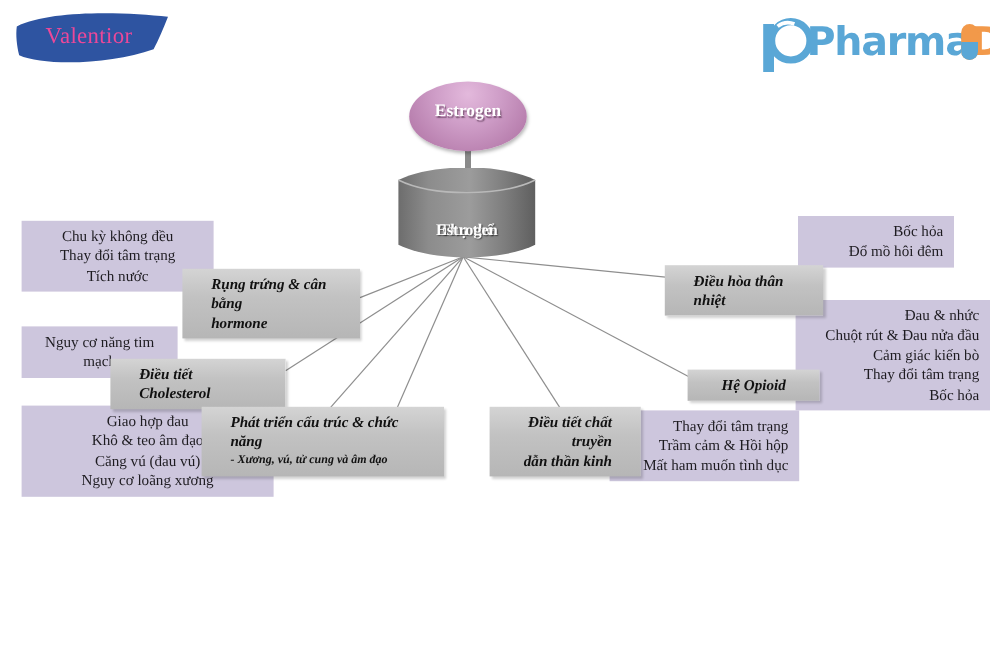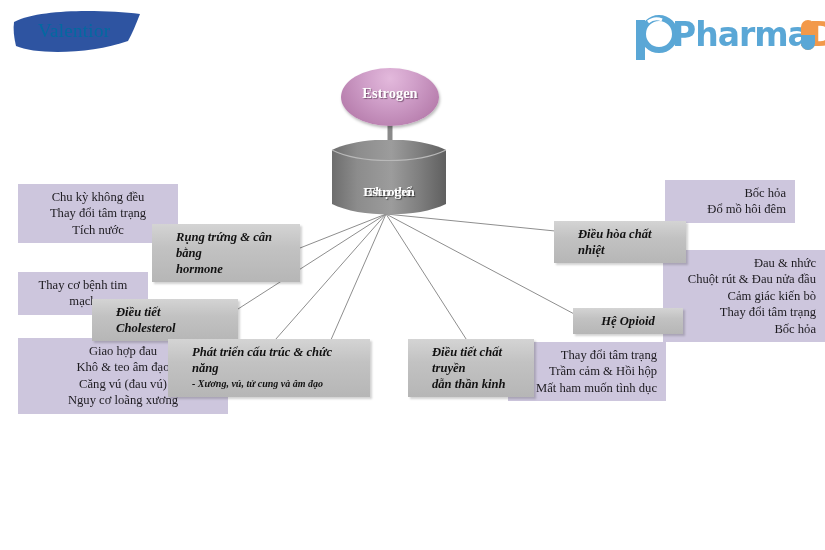--- a/index.html
+++ b/index.html
@@ -9,21 +9,21 @@
   }
   #stage{position:absolute;left:0;top:0;width:825px;height:550px;}
 
   
   #valentior{position:absolute;left:12px;top:8px;width:132px;height:48px;}
   #valentior .leaf{
     position:absolute;left:0;top:0;width:132px;height:48px;
   }
   #valentior .vtext{
     position:absolute;left:26px;top:12px;width:100px;
-    color:#0369a1;font-size:19px;font-family:"Liberation Serif","DejaVu Serif",serif;
+    color:#ec4899;font-size:19px;font-family:"Liberation Serif","DejaVu Serif",serif;
     letter-spacing:.3px;
   }
 
   #pharmadi{position:absolute;left:628px;top:12px;width:190px;height:58px;}
   #pd-word{position:absolute;left:44px;top:6px;font-size:33px;font-weight:bold;
     font-family:"DejaVu Sans","Liberation Sans",sans-serif;letter-spacing:-1px;line-height:33px;}
   #pd-word .blue{color:#5aa7d6;}
   #pd-word .orange{color:#f2994a;}
   #pd-tag{position:absolute;left:58px;top:42px;font-size:10.5px;letter-spacing:.2px;
     font-family:"DejaVu Sans","Liberation Sans",sans-serif;}
@@ -125,21 +125,21 @@
     <span><span>Thụ thể</span><br><span>Estrogen</span></span>
   </div>
 
   <div class="box sym" style="left:18px;top:184px;width:160px;">
     <div>Chu kỳ không đều</div>
     <div>Thay đổi tâm trạng</div>
     <div>Tích nước</div>
   </div>
 
   <div class="box sym" style="left:18px;top:272px;width:130px;">
-    <div>Thay cơ bệnh tim</div>
+    <div>Nguy cơ năng tim</div>
     <div>mạch</div>
   </div>
 
   <div class="box sym" style="left:18px;top:338px;width:210px;">
     <div>Giao hợp đau</div>
     <div>Khô &amp; teo âm đạo</div>
     <div>Căng vú (đau vú)</div>
     <div>Nguy cơ loãng xương</div>
   </div>
 
@@ -169,26 +169,26 @@
 
   <div class="box fn" style="left:92px;top:299px;width:146px;">
     <span>Điều tiết Cholesterol</span>
   </div>
 
   <div class="box fn" style="left:168px;top:339px;width:202px;">
     <span>Phát triển cấu trúc &amp; chức năng</span>
     <span class="sub">- Xương, vú, tử cung và âm đạo</span>
   </div>
 
-  <div class="box fn" style="left:408px;top:339px;width:126px;">
+  <div class="box fn" style="left:408px;top:339px;width:126px;text-align:right;">
     <span>Điều tiết chất truyền</span><br>
     <span>dẫn thần kinh</span>
   </div>
 
   <div class="box fn" style="left:554px;top:221px;width:132px;">
-    <span>Điều hòa chất nhiệt</span>
+    <span>Điều hòa thân nhiệt</span>
   </div>
 
   <div class="box fn" style="left:573px;top:308px;width:110px;text-align:center;">
     <span>Hệ Opioid</span>
   </div>
 
 </div>
 
 </body></html>

